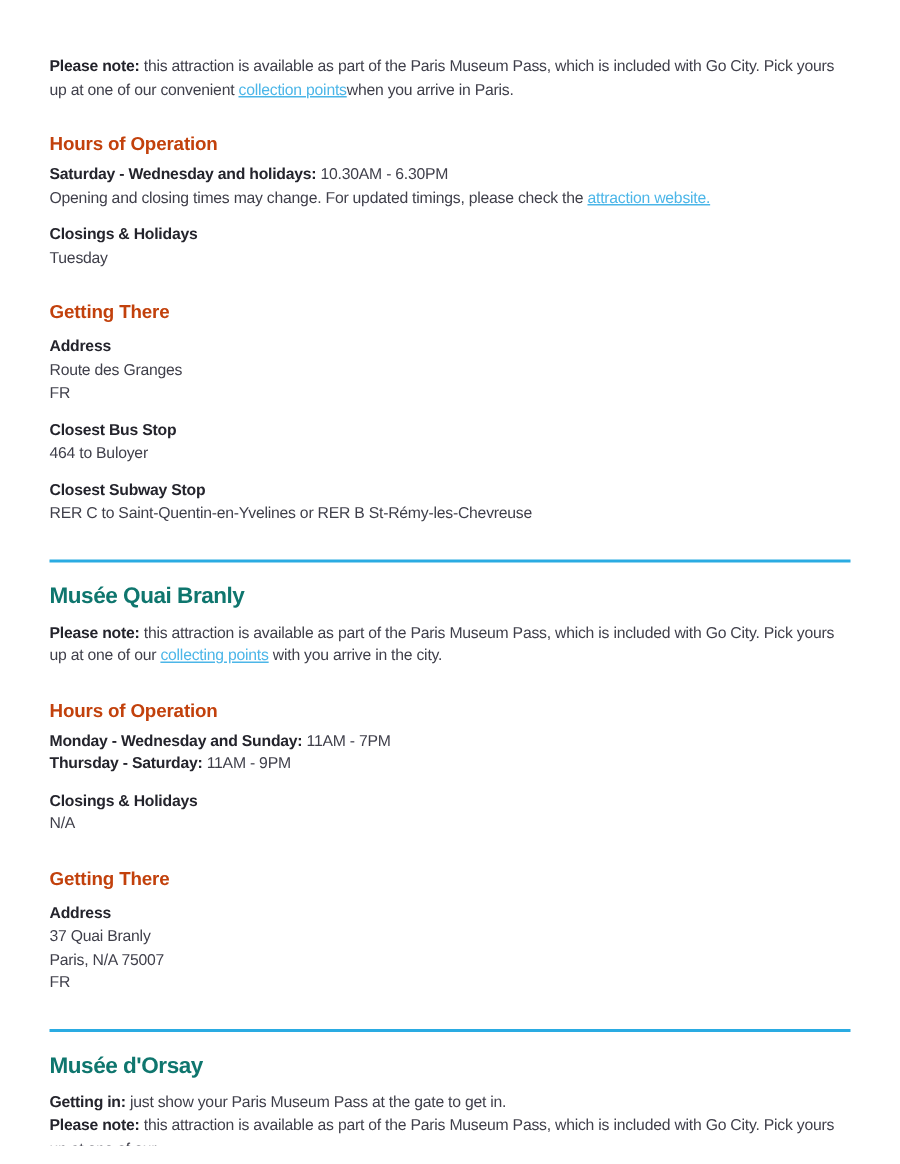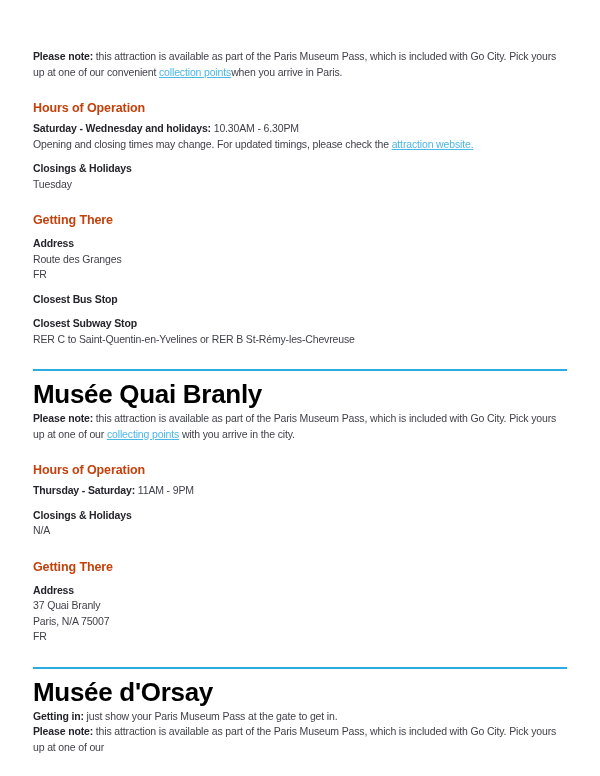--- a/index.html
+++ b/index.html
@@ -1,32 +1,32 @@
 <!DOCTYPE html>
 <html><head>
 <meta charset="utf-8">
 <style>
   * { margin:0; padding:0; box-sizing:border-box; }
   html,body { background:#ffffff; }
   body { font-family:"Liberation Sans", sans-serif; }
   .page {
     width:600px; height:764px; background:#ffffff;
-    padding:49px 33px 0 33px;
+    padding:37px 33px 0 33px;
     color:#3f3f4a; font-size:10.5px; line-height:15.5px; letter-spacing:-0.15px;
     overflow:hidden;
   }
   .b { font-weight:bold; color:#24242c; }
   .para { margin:0; }
   .link { color:#4cb6e8; text-decoration:underline; cursor:pointer; }
   .h-cyan {
     color:#c2410c; font-size:12.5px; line-height:14px; font-weight:bold;
     margin:21px 0 6px; letter-spacing:-0.1px;
   }
   .title {
-    color:#000000; font-size:26px; line-height:22px; font-weight:bold;
+    color:#0f766e; font-size:15px; line-height:22px; font-weight:bold;
     margin:12px 0 6px; letter-spacing:-0.3px;
   }
   .sched { line-height:15.5px; }
   .block { margin-top:9px; }
   .b-label { font-weight:bold; color:#24242c; }
   .divider { border:none; border-top:2px solid #2aabe2; margin:22px 0 0 0; }
 </style>
 </head>
 <body>
 
@@ -48,37 +48,39 @@
     <h2 class="h-cyan">Getting There</h2>
 
     <div class="block">
       <div class="b-label">Address</div>
       <div>Route des Granges</div>
       <div>FR</div>
     </div>
 
     <div class="block">
       <div class="b-label">Closest Bus Stop</div>
+      <div>464 to Buloyer</div>
     </div>
 
     <div class="block">
       <div class="b-label">Closest Subway Stop</div>
       <div>RER C to Saint-Quentin-en-Yvelines or RER B St-Rémy-les-Chevreuse</div>
     </div>
   </section>
 
   <hr class="divider">
 
   <section>
     <h1 class="title">Musée Quai Branly</h1>
 
     <p class="para"><span class="b">Please note:</span><span> this attraction is available as part of the Paris Museum Pass, which is included with Go City. Pick yours up at one of our </span><a class="link">collecting points</a><span> with you arrive in the city.</span></p>
 
     <h2 class="h-cyan">Hours of Operation</h2>
 
+    <div class="sched"><span class="b">Monday - Wednesday and Sunday:</span><span> 11AM - 7PM</span></div>
     <div class="sched"><span class="b">Thursday - Saturday:</span><span> 11AM - 9PM</span></div>
 
     <div class="block">
       <div class="b-label">Closings &amp; Holidays</div>
       <div>N/A</div>
     </div>
 
     <h2 class="h-cyan">Getting There</h2>
 
     <div class="block">

